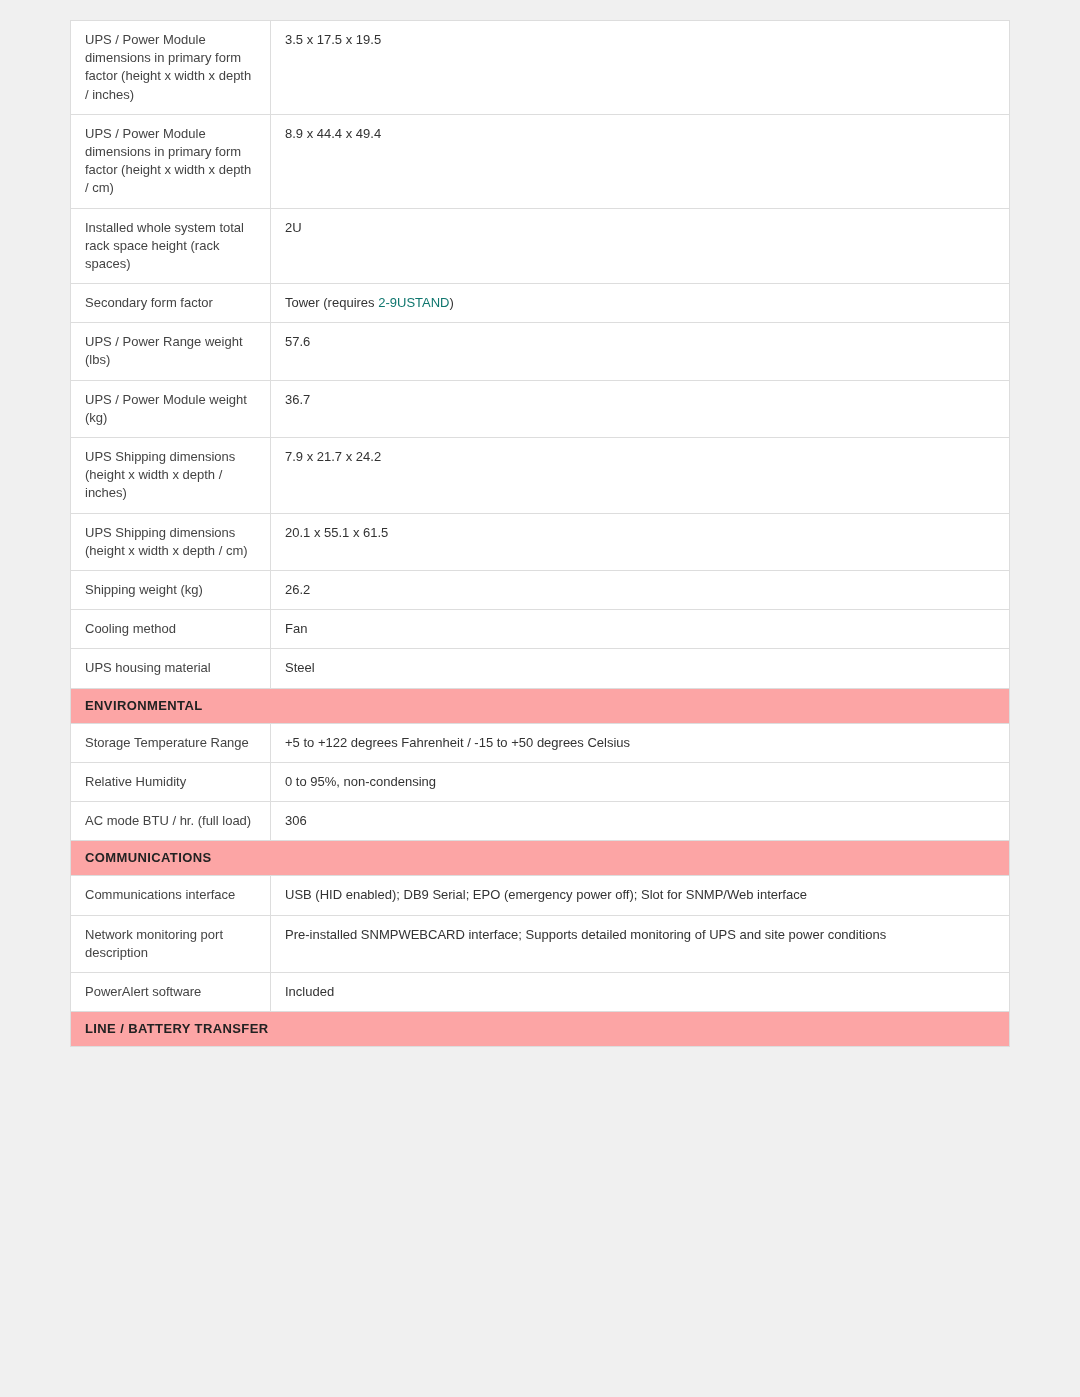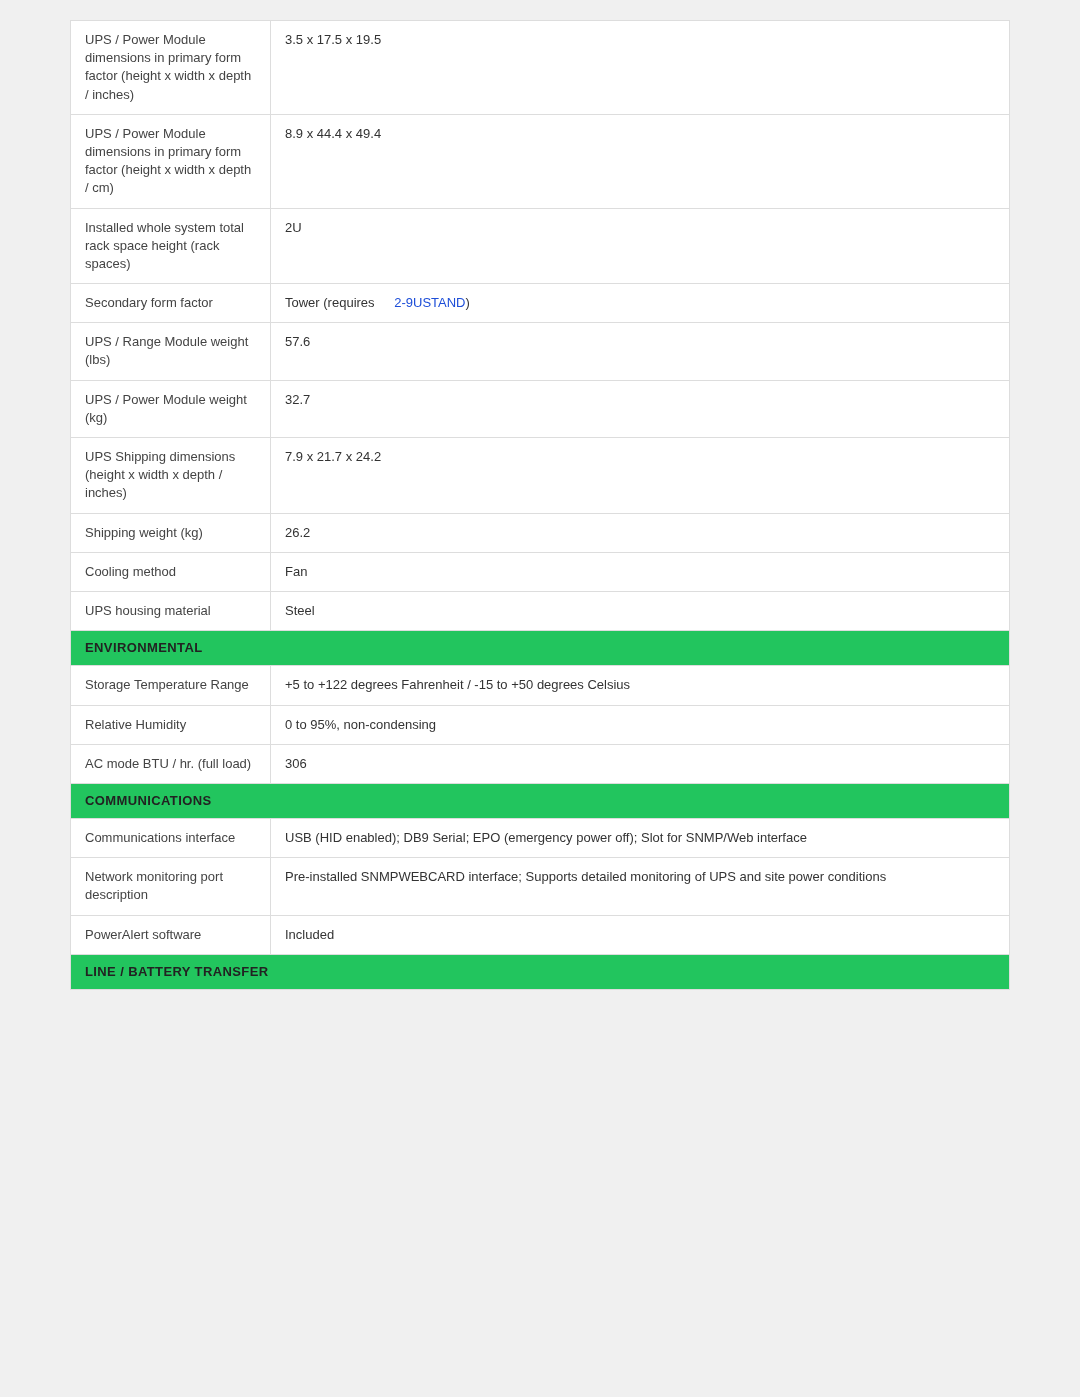--- a/index.html
+++ b/index.html
@@ -28,32 +28,31 @@
       width: 200px;
       font-weight: normal;
       color: #444;
       background: #fff;
     }
     .spec-table .value-col {
       color: #333;
       background: #fff;
     }
     .section-header td {
-      background: #22c55e;
+      background: #fca5a5;
       font-weight: bold;
       font-size: 13px;
       letter-spacing: 0.03em;
       color: #222;
       padding: 8px 14px;
       margin-top: 29px;
     }
     a.link {
-      color: #1d4ed8;
+      color: #0f766e;
       text-decoration: none;
-      margin-left: 16px;
     }
   </style>
 </head>
 <body>
 
 <table class="spec-table">
   <tbody id="table-body">
   <tr>
         <td class="label-col">UPS / Power Module dimensions in primary form factor (height x width x depth / inches)</td>
         <td class="value-col">3.5 x 17.5 x 19.5</td>
@@ -64,30 +63,34 @@
       </tr>
       <tr>
         <td class="label-col">Installed whole system total rack space height (rack spaces)</td>
         <td class="value-col">2U</td>
       </tr>
       <tr>
         <td class="label-col">Secondary form factor</td>
         <td class="value-col">Tower (requires <a class="link" href="#2-9USTAND">2-9USTAND</a>)</td>
       </tr>
       <tr>
-        <td class="label-col">UPS / Range Module weight (lbs)</td>
+        <td class="label-col">UPS / Power Range weight (lbs)</td>
         <td class="value-col">57.6</td>
       </tr>
       <tr>
         <td class="label-col">UPS / Power Module weight (kg)</td>
-        <td class="value-col">32.7</td>
+        <td class="value-col">36.7</td>
       </tr>
       <tr>
         <td class="label-col">UPS Shipping dimensions (height x width x depth / inches)</td>
         <td class="value-col">7.9 x 21.7 x 24.2</td>
+      </tr>
+      <tr>
+        <td class="label-col">UPS Shipping dimensions (height x width x depth / cm)</td>
+        <td class="value-col">20.1 x 55.1 x 61.5</td>
       </tr>
       <tr>
         <td class="label-col">Shipping weight (kg)</td>
         <td class="value-col">26.2</td>
       </tr>
       <tr>
         <td class="label-col">Cooling method</td>
         <td class="value-col">Fan</td>
       </tr>
       <tr>

